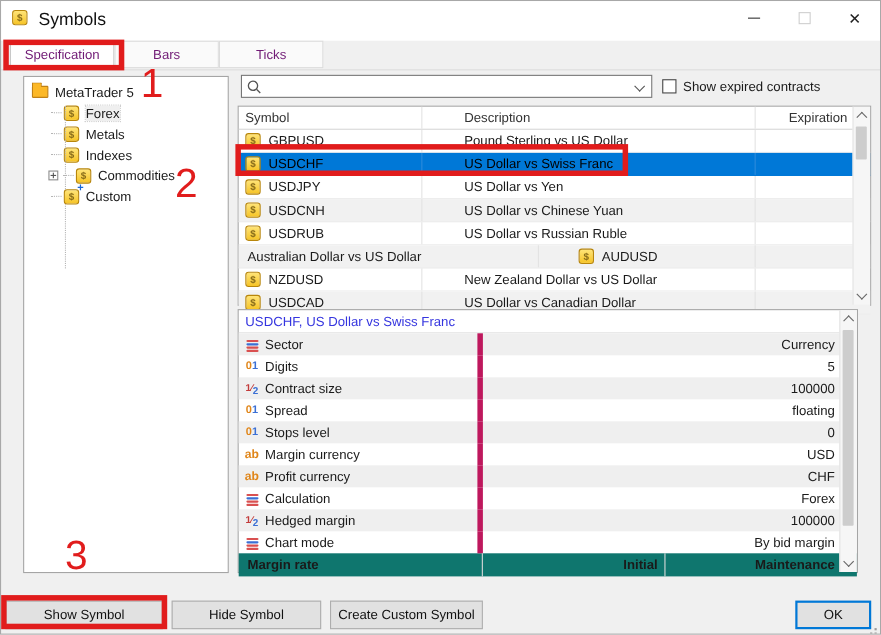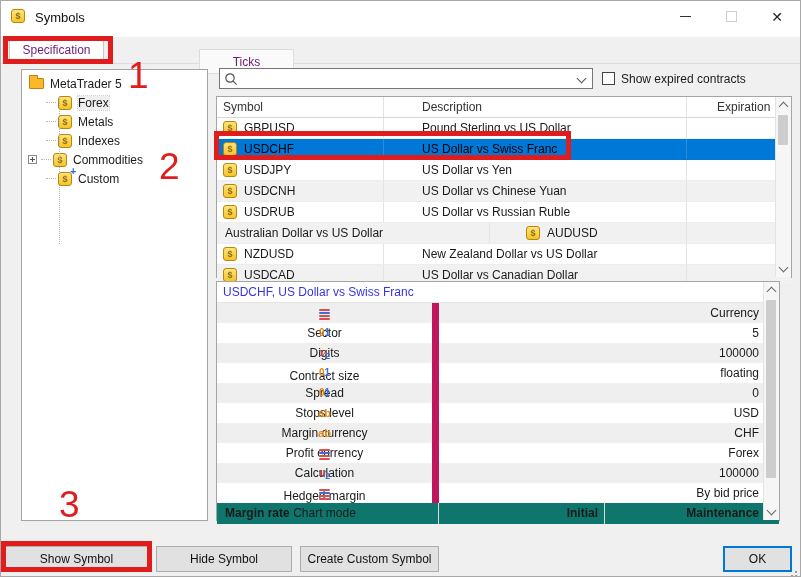--- a/index.html
+++ b/index.html
@@ -2,54 +2,54 @@
 <html><head>
 <meta charset="utf-8">
 <style>
   html,body{margin:0;padding:0;background:#d8d8d8;font-family:"Liberation Sans",sans-serif;}
   .window{position:relative;width:801px;height:577px;box-sizing:border-box;border:1px solid #a8a8a8;
           background:#f0f0f0;font-size:12px;color:#1a1a1a;overflow:hidden;}
 
   
   .titlebar{position:absolute;top:0;left:0;right:0;height:36px;background:#ffffff;}
   .title-icon{position:absolute;left:10px;top:7px;}
-  .title-text{position:absolute;left:34px;top:9px;font-size:13px;color:#111;}
+  .title-text{position:absolute;left:34px;top:9px;font-size:16px;color:#111;}
   .winbtn{position:absolute;top:0;width:46px;height:31px;display:flex;align-items:center;justify-content:center;cursor:default;}
   .btn-min{right:92px;}  .btn-max{right:46px;}  .btn-close{right:0;}
   .glyph-min{width:11px;height:1px;background:#333;display:inline-block;}
   .glyph-max{width:9px;height:9px;border:1px solid #cfcfcf;display:inline-block;}
   .glyph-close{font-size:14px;color:#222;line-height:1;}
 
   
   .tabstrip{position:absolute;top:36px;left:0;right:0;height:26px;border-bottom:1px solid #dcdcdc;}
   .tab{position:absolute;top:0;width:95px;height:25px;line-height:25px;text-align:center;
        background:#fafafa;border:1px solid #dcdcdc;box-sizing:border-box;color:#701a75;}
   .tab.active{background:#ffffff;border-color:#c8c8c8;height:26px;}
-  .tab1{left:8px;} .tab2{left:103px;} .tab3{left:198px;margin-top:12px;}
+  .tab1{left:8px;} .tab2{left:103px;} .tab3{left:198px;}
 
   
   .coin{display:inline-block;width:14px;height:14px;border-radius:3px;box-sizing:border-box;
         background:linear-gradient(#ffe478,#f6c427);border:1px solid #b8860b;text-align:center;
         font-size:9px;font-weight:bold;color:#8a6d1a;line-height:12px;vertical-align:middle;}
   .coin::before{content:"$";}
   .coin-wrap{position:relative;display:inline-block;}
   .coin-plus{position:absolute;top:-4px;right:-4px;color:#1565d8;font-size:10px;font-weight:bold;line-height:1;}
   .folder-icon{position:relative;display:inline-block;width:15px;height:11px;background:#fcb827;
         border:1px solid #c08117;border-radius:1px;box-sizing:border-box;vertical-align:middle;}
   .folder-icon::before{content:"";position:absolute;top:-4px;left:-1px;width:7px;height:3px;
         background:#fcb827;border:1px solid #c08117;border-bottom:none;border-radius:1px 1px 0 0;}
 
   
   .treepanel{position:absolute;left:20px;top:68px;width:187px;height:452px;background:#fff;
         border:1px solid #a5a5a5;box-sizing:border-box;overflow:hidden;}
   .tnode{display:flex;align-items:center;height:19px;white-space:nowrap;}
   .tnode .lbl{margin-left:6px;}
   .t-root{padding-left:7px;margin-top:4px;}
   .t-child{padding-left:24px;}
-  .t-exp{padding-left:6px;}
+  .t-exp{padding-left:22px;}
   .connector{display:inline-block;width:10px;height:0;border-top:1px dotted #b5b5b5;margin-right:2px;}
   .vline{position:absolute;left:37px;top:26px;height:148px;border-left:1px dotted #b5b5b5;}
   .expander{display:inline-block;width:9px;height:9px;box-sizing:border-box;border:1px solid #8c8c8c;
         background:#fff;position:relative;margin-right:4px;}
   .expander::before{content:"";position:absolute;left:1px;right:1px;top:3px;height:1px;background:#555;}
   .expander::after{content:"";position:absolute;top:1px;bottom:1px;left:3px;width:1px;background:#555;}
   .sel-soft{background:#efefef;outline:1px dotted #cfcfcf;}
 
   
   .searchbox{position:absolute;left:218px;top:67px;width:374px;height:21px;background:#fff;
@@ -86,21 +86,21 @@
   .thumb{position:absolute;left:2px;width:10px;background:#cdcdcd;border-radius:1px;}
   .symthumb{top:18px;height:30px;}
   .specthumb{top:18px;height:178px;}
 
   
   .specpanel{position:absolute;left:215px;top:280px;width:564px;height:240px;background:#fff;
         border:1px solid #a5a5a5;box-sizing:border-box;}
   .spec-header{height:20px;line-height:20px;padding-left:6px;color:#3535df;border-bottom:1px solid #e4e4e4;}
   .srow{display:flex;height:20px;line-height:20px;}
   .srow.alt{background:#efefef;}
-  .lwrap{display:flex;align-items:center;width:222px;box-sizing:border-box;border-right:7px solid #be185d;flex-direction:column;}
+  .lwrap{display:flex;align-items:center;width:222px;box-sizing:border-box;border-right:5px solid #be185d;}
   .sicon{width:24px;text-align:center;flex:0 0 auto;}
   .svalue{flex:1;text-align:right;padding-right:20px;}
   .mr-row{font-weight:bold;background:#0f766e;height:21px;line-height:21px;}
   .mr-label{width:222px;box-sizing:border-box;padding-left:8px;border-right:1px solid #d9d9d9;}
   .mr-initial{width:166px;box-sizing:border-box;text-align:right;padding-right:6px;border-right:1px solid #d9d9d9;}
   .mr-maint{flex:1;text-align:right;padding-right:20px;}
 
   
   .icon-stack{display:inline-block;width:11px;height:2px;border-radius:1px;background:#d95050;
         box-shadow:0 3px 0 #3b6fd4,0 6px 0 #d95050,0 9px 0 #d95050;vertical-align:middle;margin-top:-8px;}
@@ -148,20 +148,21 @@
     <span class="winbtn btn-max">
         <span class="glyph-max"></span>
       </span>
     <span class="winbtn btn-close">
         <span class="glyph-close">✕</span>
       </span>
   </div>
 
   <div class="tabstrip">
     <div class="tab tab1 active">Specification</div>
+    <div class="tab tab2">Bars</div>
     <div class="tab tab3">Ticks</div>
   </div>
 
   <div class="treepanel">
     <div class="vline"></div>
     <div class="tnode t-root">
       <span class="folder-icon"></span>
       <span class="lbl">MetaTrader 5</span>
     </div>
     <div class="tnode t-child">
@@ -344,21 +345,21 @@
           <span class="sicon icon-frac"></span>
           <span>Hedged margin</span>
         </div>
       <div class="svalue">100000</div>
     </div>
     <div class="srow">
       <div class="lwrap">
           <span class="sicon"><span class="icon-stack"></span></span>
           <span>Chart mode</span>
         </div>
-      <div class="svalue">By bid price</div>
+      <div class="svalue">By bid margin</div>
     </div>
     <div class="srow mr-row">
       <div class="mr-label">Margin rate</div>
       <div class="mr-initial">Initial</div>
       <div class="mr-maint">Maintenance</div>
     </div>
 
     <div class="vscroll">
       <span class="chev chev-up"></span>
       <span class="thumb specthumb"></span>

